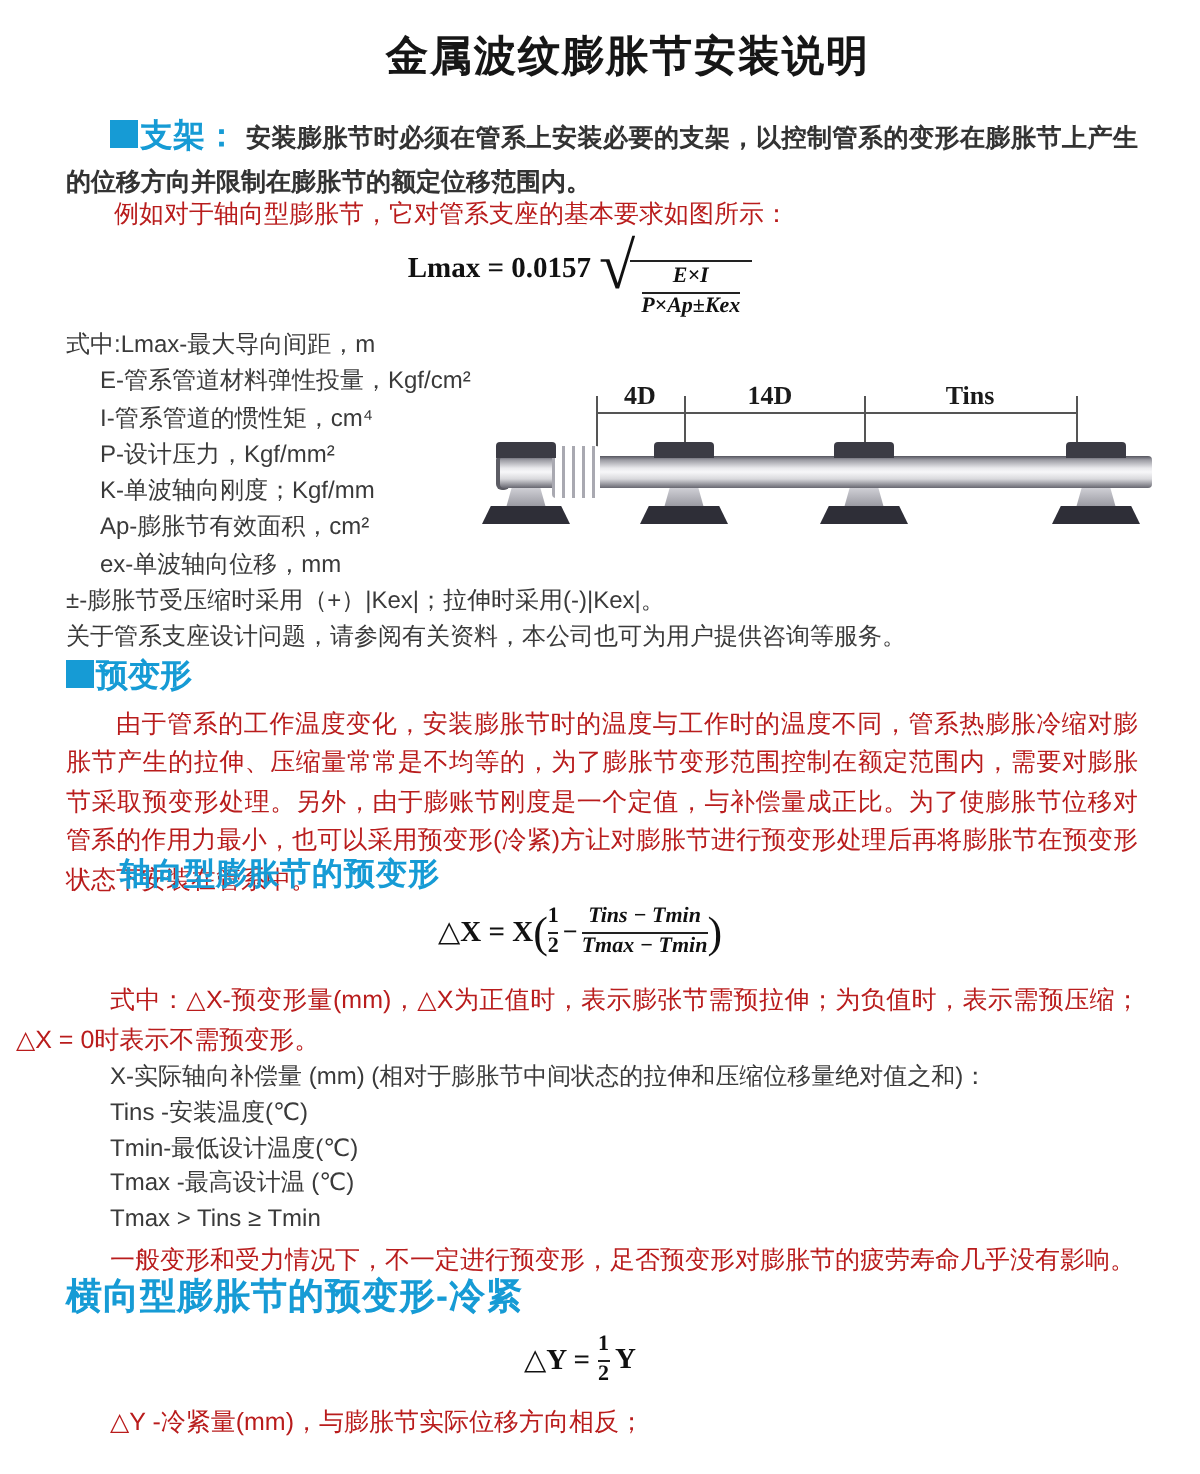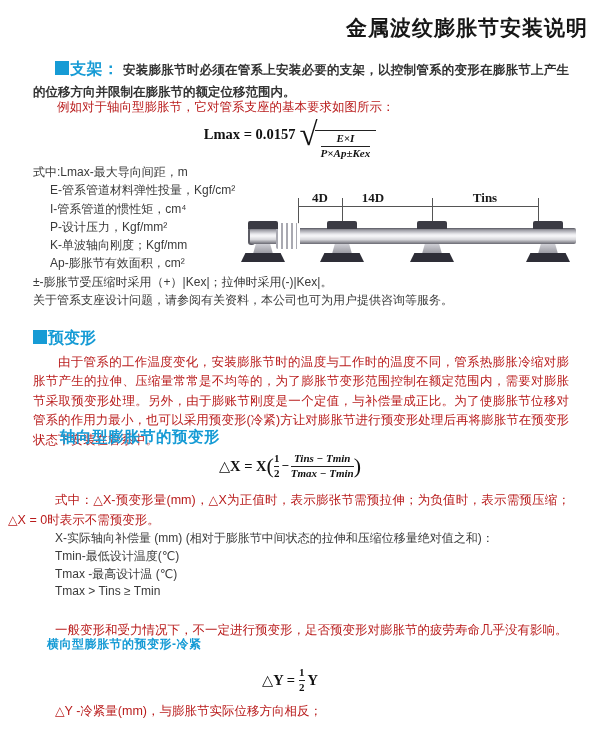--- a/index.html
+++ b/index.html
@@ -3,21 +3,21 @@
 <meta charset="utf-8">
 <style>
   * { margin:0; padding:0; box-sizing:border-box; }
   html,body { width:600px; height:737px; background:#fff; overflow:hidden; }
   body { font-family:"Liberation Sans","DejaVu Sans",sans-serif; color:#3a3a3a;
          position:relative; -webkit-font-smoothing:antialiased; }
 
   .abs { position:absolute; }
 
   
-  .doc-title { top:14px; left:0; width:588px; text-align:right;
+  .doc-title { top:14px; left:0; width:588px; text-align:center;
                font-size:21px; font-weight:700; color:#161616; letter-spacing:1px;padding-left:40px; }
 
   
   .sq { display:inline-block; width:14px; height:14px; background:var(--accent);
         margin-right:1px; vertical-align:-1px; }
   .sec-label { font-size:16px; font-weight:700; color:var(--accent); margin-right:4px; }
 
   .para { font-size:12.5px; line-height:21.5px; text-align:justify; color:#b91c1c; }
   .bold { font-weight:700; color:#333; }
 
@@ -48,30 +48,30 @@
   .defs1 .ind { padding-left:17px; }
   .defs2 { top:530px; left:55px; width:500px; font-size:12px; line-height:17.8px; }
 
   .sec2 { top:328px; left:33px; }
   .p3 { top:353px; left:33px; width:536px; line-height:19.4px; text-indent:25px; }
 
   .sub-blue { font-weight:700; color:var(--accent); }
   .sub1 { top:427px; left:60px; font-size:15.5px; letter-spacing:0.5px; }
   .p4 { top:490px; left:8px; width:562px; line-height:20px; text-indent:47px; }
   .p5 { top:620px; left:55px; width:514px; font-size:12.5px; }
-  .sub2 { top:636px; left:47px; font-size:12px; letter-spacing:0.5px; }
+  .sub2 { top:636px; left:33px; font-size:18px; letter-spacing:0.5px; }
   .p6 { top:701px; left:55px; width:500px; font-size:12.5px; }
 
   
   .diagram { top:190px; left:248px; width:330px; height:95px; }
   .dim-label { position:absolute; top:0; text-align:center;
                font-family:"Liberation Serif","DejaVu Serif",serif;
                font-size:13px; font-weight:700; color:#1a1a1a; }
   .dl-4d   { left:50px;  width:44px; }
-  .dl-14d  { left:80px;  width:90px; }
+  .dl-14d  { left:92px;  width:90px; }
   .dl-lmax { left:184px; width:106px; }
   .dim-line { position:absolute; top:16px; left:50px; width:240px; height:0;
               border-top:1px solid #555; }
   .tick { position:absolute; top:8px; width:0; height:33px; border-left:1px solid #555; }
   .t1 { left:50px; } .t2 { left:94px; } .t3 { left:184px; } .t4 { left:290px; }
 
   .pipe { position:absolute; top:38px; left:2px; width:326px; height:16px;
           background:linear-gradient(to bottom,#55555e 0%,#9a9aa2 12%,#e9e9ed 38%,
                       #f7f7f9 50%,#d8d8dc 72%,#686871 100%);
           border-radius:2px; }
@@ -108,20 +108,21 @@
     </span>
 </div>
 
 <div class="abs defs1">
   <div>式中:Lmax-最大导向间距，m</div>
   <div class="ind">E-管系管道材料弹性投量，Kgf/cm²</div>
   <div class="ind">I-管系管道的惯性矩，cm⁴</div>
   <div class="ind">P-设计压力，Kgf/mm²</div>
   <div class="ind">K-单波轴向刚度；Kgf/mm</div>
   <div class="ind">Ap-膨胀节有效面积，cm²</div>
+  <div class="ind">ex-单波轴向位移，mm</div>
   <div>±-膨胀节受压缩时采用（+）|Kex|；拉伸时采用(-)|Kex|。</div>
   <div>关于管系支座设计问题，请参阅有关资料，本公司也可为用户提供咨询等服务。</div>
 </div>
 
 <div class="abs diagram">
   <span class="dim-label dl-4d">4D</span>
   <span class="dim-label dl-14d">14D</span>
   <span class="dim-label dl-lmax">Tins</span>
   <div class="dim-line"></div>
   <div class="tick t1"></div>
@@ -168,20 +169,21 @@
     </span><span class="f-op">−</span><span class="frac ital">
       <span class="num">Tins − Tmin</span>
       <span class="den">Tmax − Tmin</span>
     </span><span class="paren">)</span>
 </div>
 
 <p class="abs para p4">式中：△X-预变形量(mm)，△X为正值时，表示膨张节需预拉伸；为负值时，表示需预压缩；△X = 0时表示不需预变形。</p>
 
 <div class="abs defs2">
   <div>X-实际轴向补偿量 (mm) (相对于膨胀节中间状态的拉伸和压缩位移量绝对值之和)：</div>
+  <div>Tins -安装温度(℃)</div>
   <div>Tmin-最低设计温度(℃)</div>
   <div>Tmax -最高设计温 (℃)</div>
   <div>Tmax &gt; Tins ≥ Tmin</div>
 </div>
 
 <p class="abs para p5">一般变形和受力情况下，不一定进行预变形，足否预变形对膨胀节的疲劳寿命几乎没有影响。</p>
 
 <div class="abs sub-blue sub2">横向型膨胀节的预变形-冷紧</div>
 
 <div class="abs formula f3">

